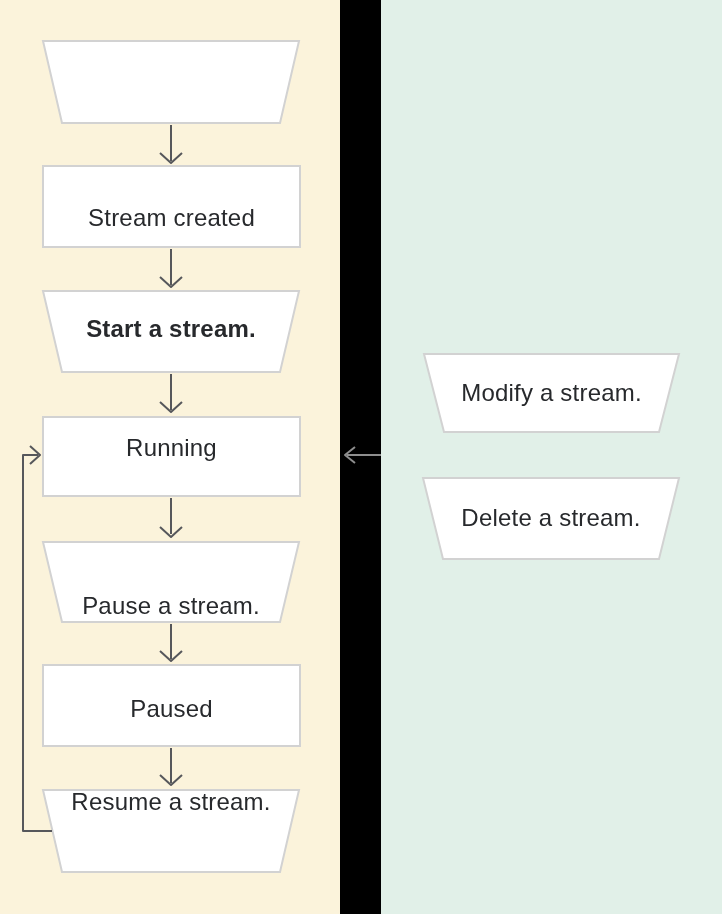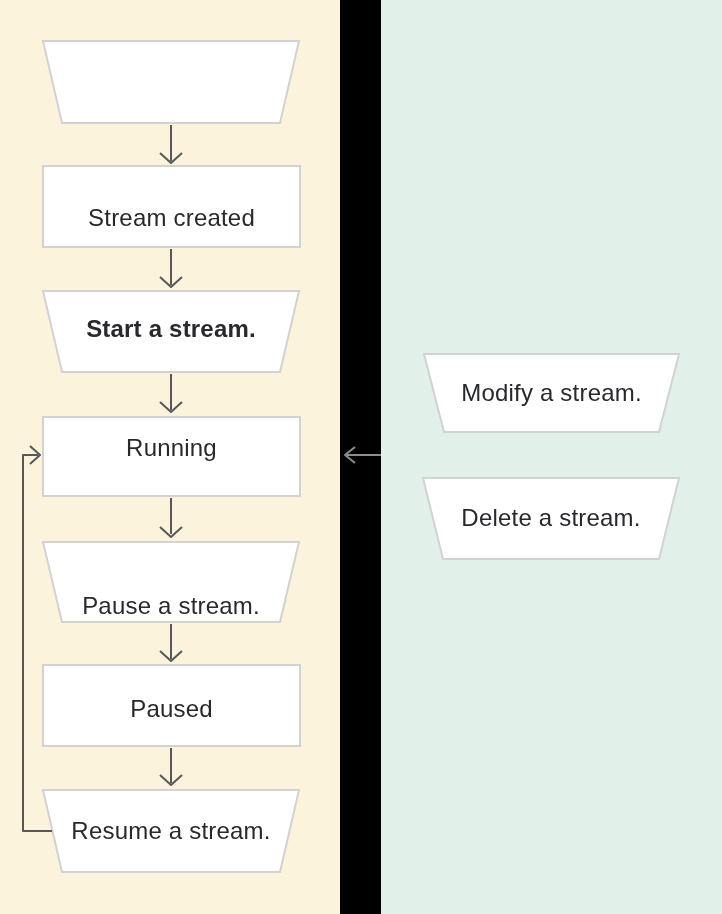--- a/index.html
+++ b/index.html
@@ -49,21 +49,21 @@
     letter-spacing: 0.2px;
     user-select: none;
   }
   
   .n-create  { left: 42px; top: 40px;  width: 258px; height: 84px; }
   .n-created { left: 42px; top: 165px; width: 259px; height: 107px; }
   .n-start   { left: 42px; top: 290px; width: 258px; height: 78px; font-weight: bold; }
   .n-running { left: 42px; top: 416px; width: 259px; height: 65px; }
   .n-pause   { left: 42px; top: 541px; width: 258px; height: 82px; margin-top: 24px; }
   .n-paused  { left: 42px; top: 664px; width: 259px; height: 91px; }
-  .n-resume  { left: 42px; top: 789px; width: 258px; height: 84px; }
+  .n-resume  { left: 42px; top: 760px; width: 258px; height: 84px; }
   
   .n-modify  { left: 423px; top: 353px; width: 257px; height: 80px; }
   .n-delete  { left: 422px; top: 477px; width: 258px; height: 83px; }
 </style>
 </head>
 <body>
 
 <div class="canvas">
 
   <div class="panel panel-left"></div>

